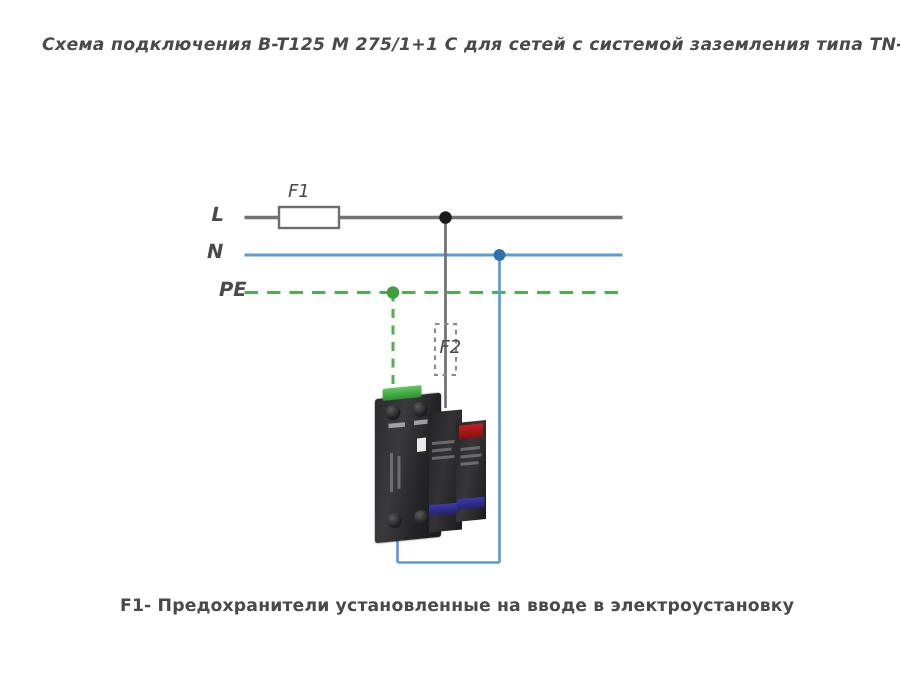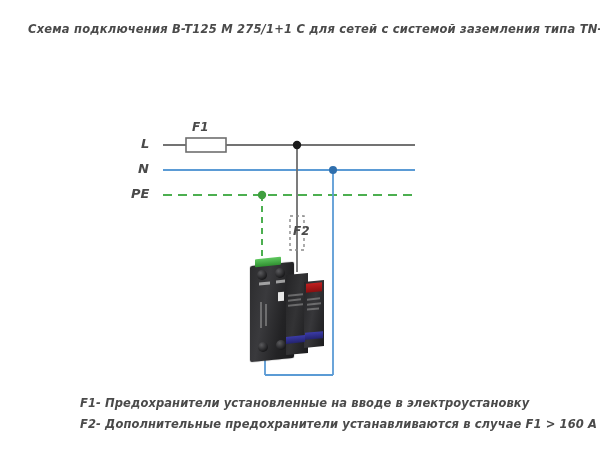--- a/index.html
+++ b/index.html
@@ -41,29 +41,28 @@
     font-size: 13px;
     font-style: italic;
     font-weight: 600;
     color: #4a4a4a;
   }
   .fuse-label {
     position: absolute;
     font-family: "DejaVu Sans", sans-serif;
     font-size: 12px;
     font-style: italic;
-    font-weight: 700;
+    font-weight: 400;
     color: #4a4a4a;
   }
   .legend {
     position: absolute;
     left: 80px;
     font-family: "DejaVu Sans", sans-serif;
     font-size: 11.5px;
-    font-style: italic;
     font-weight: 600;
     letter-spacing: 0.1px;
     color: #4a4a4a;
     white-space: nowrap;
   }
   .legend.l1 { top: 396px; }
   .legend.l2 { top: 417px; }
 
   
   .device {
@@ -222,21 +221,20 @@
     <div class="dev-tick dev-text-e"></div>
     <div class="dev-tick dev-text-f"></div>
     <div class="dev-tick dev-text-g"></div>
     <div class="dev-tick dev-text-h"></div>
     <div class="dev-small-lbl dev-lbl-1"></div>
     <div class="dev-small-lbl dev-lbl-2"></div>
   </div>
 
   <div class="rail-label" style="left:141px; top:136px;">L</div>
   <div class="rail-label" style="left:138px; top:161px;">N</div>
-  <div class="rail-label" style="left:131px; top:186px;">PE</div>
+  <div class="rail-label" style="left:146px; top:186px;">PE</div>
 
   <div class="fuse-label" style="left:192px; top:120px;">F1</div>
   <div class="fuse-label" style="left:293px; top:224px;">F2</div>
 
   <div class="legend l1">F1- Предохранители установленные на вводе в электроустановку</div>
-  <div class="legend l2">F2- Дополнительные предохранители устанавливаются в случае F1 &gt; 160 A</div>
 
 </div>
 
 </body></html>

